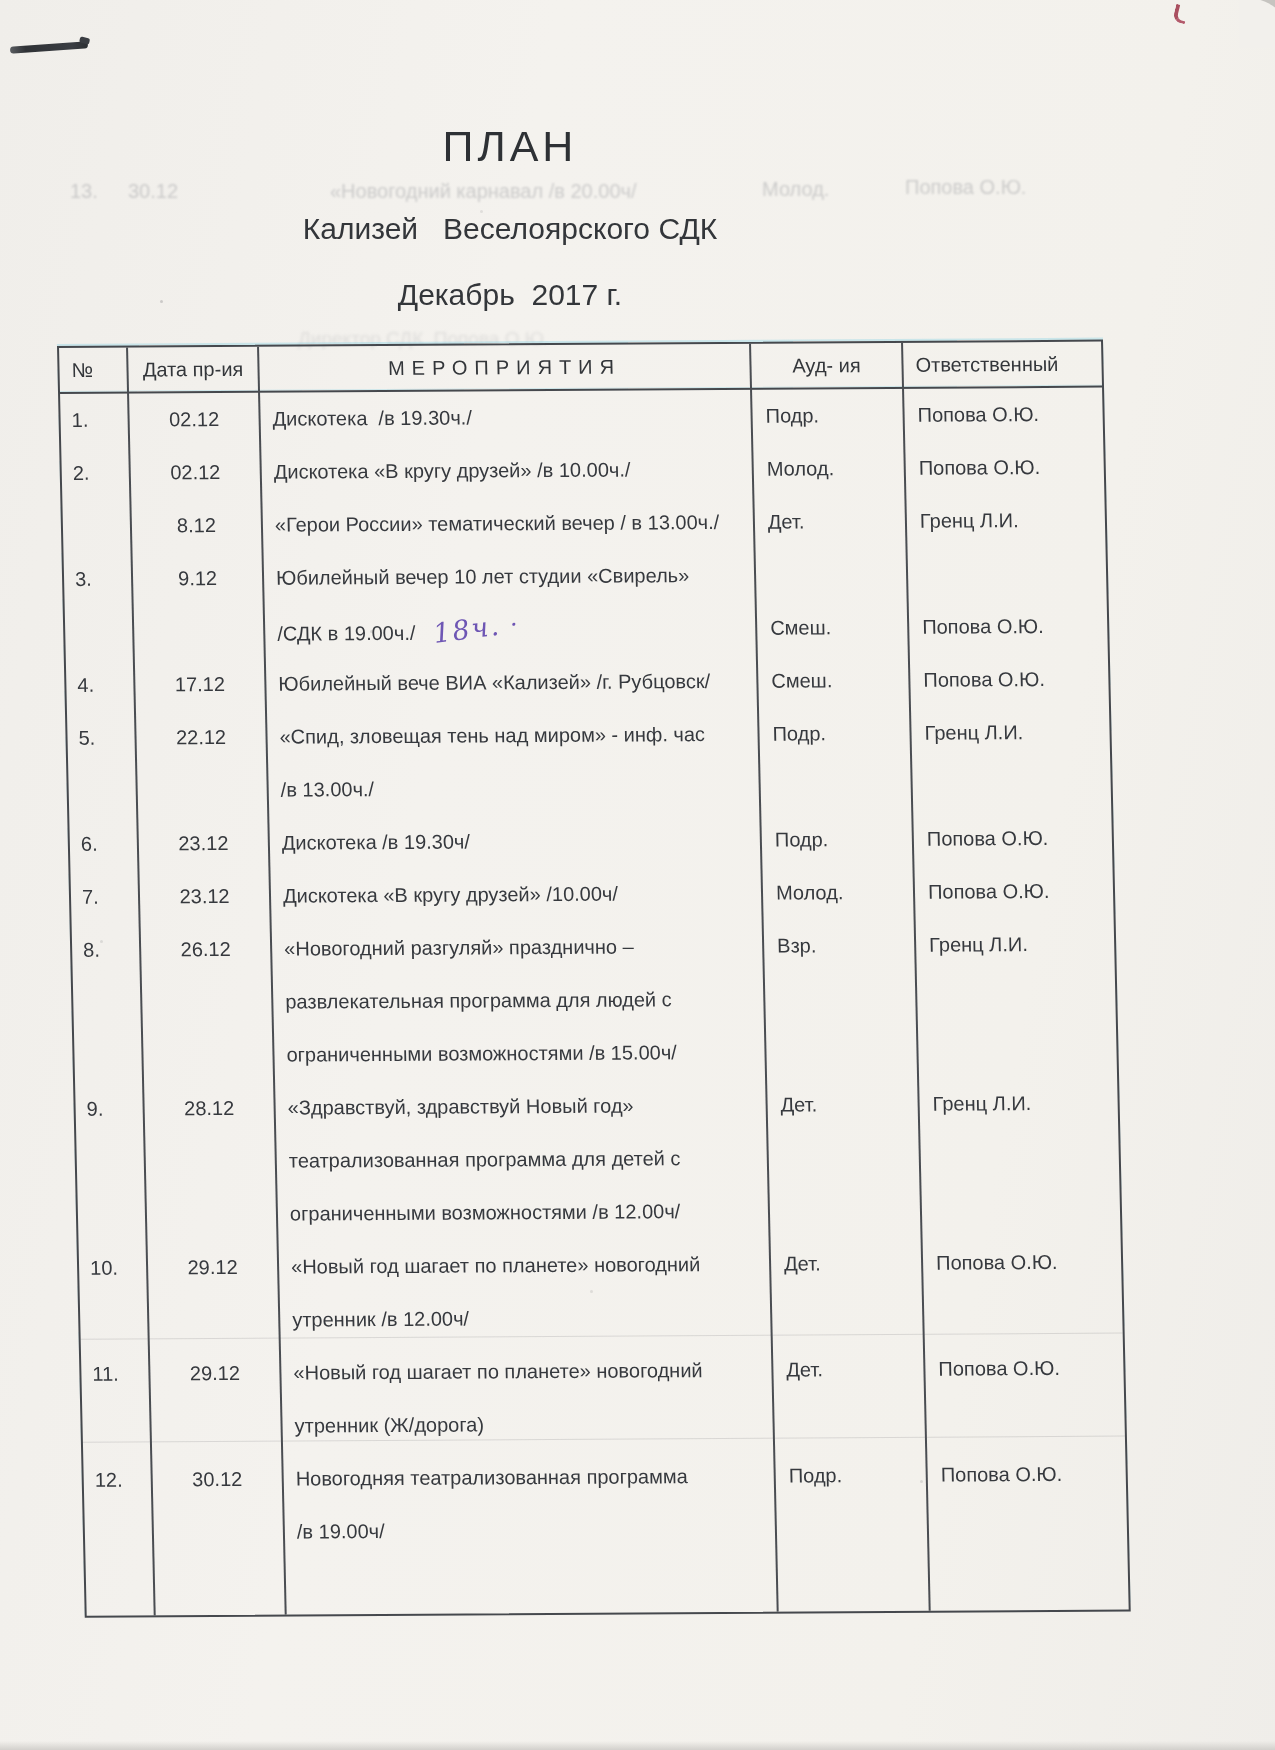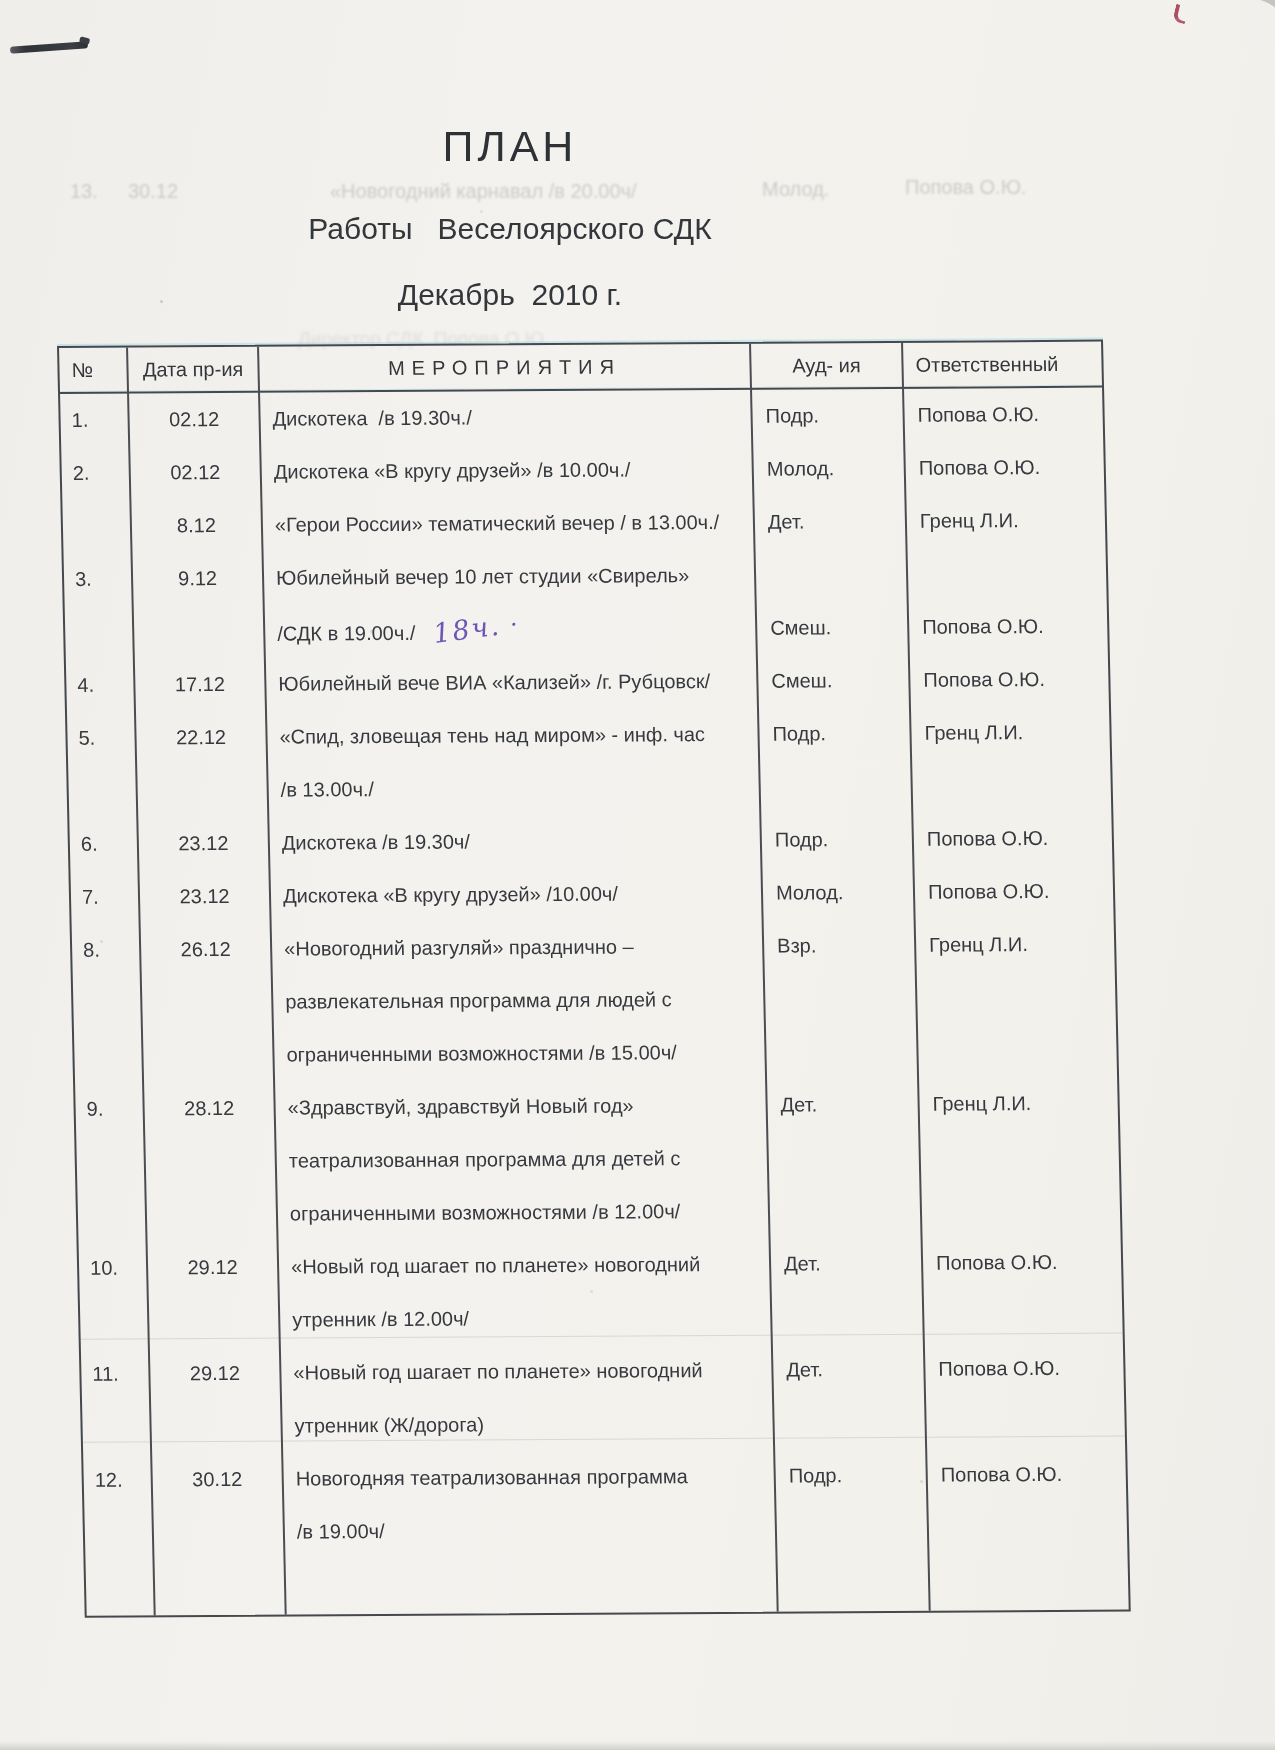--- a/index.html
+++ b/index.html
@@ -101,22 +101,22 @@
 
   <div class="streak"></div>
   <div class="red-mark"></div>
   <div class="page-edge"></div>
   <div class="page-corner"></div>
   <div class="bottom-edge"></div>
   <div class="speck"></div>
 
   <div class="title-block">
     <div class="title-1">ПЛАН</div>
-    <div class="title-2">Работы   Веселоярского СДК</div>
-    <div class="title-3">Декабрь  2010 г.</div>
+    <div class="title-2">Кализей   Веселоярского СДК</div>
+    <div class="title-3">Декабрь  2017 г.</div>
   </div>
 
   <div>
     <span class="ghost ghost-num">13.</span>
     <span class="ghost ghost-date">30.12</span>
     <span class="ghost ghost-event">«Новогодний карнавал /в 20.00ч/</span>
     <span class="ghost ghost-aud">Молод.</span>
     <span class="ghost ghost-resp">Попова О.Ю.</span>
     <span class="ghost ghost-smudge">Директор СДК  Попова О.Ю.</span>
   </div>

